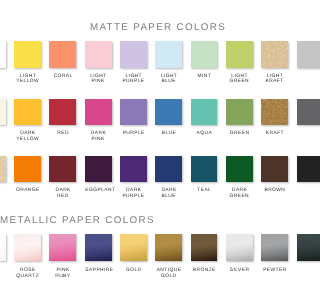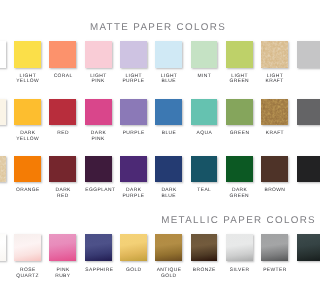--- a/index.html
+++ b/index.html
@@ -178,21 +178,21 @@
       </div>
       <div class="cell" style="left: 261.22px;">
         <div class="sw" title="BROWN" style="height: 26.3px; background: rgb(78, 51, 40);"></div>
         <div class="lbl" style="margin-top: 6.1px;">BROWN</div>
       </div>
       <div class="cell" style="left: 296.51px;">
         <div class="sw" title="BLACK" style="height: 26.3px; background: rgb(34, 34, 35);"></div>
         <div class="lbl" style="margin-top: 6.1px;"></div>
       </div>
     </div>
-    <div class="section-title" style="top: 215.6px; left: 0px; width: 316px; text-align: right;">METALLIC PAPER COLORS</div>
+    <div class="section-title" style="top: 215.6px; left: 0px; width: 316px; text-align: left;">METALLIC PAPER COLORS</div>
     <div class="row" style="top: 234.4px;">
       <div class="cell" style="left: -21.1px;">
         <div class="sw" title="OPAL" style="height: 26.6px; background: linear-gradient(160deg, rgb(251, 250, 246) 0%, rgb(255, 255, 255) 45%, rgb(249, 246, 242) 100%);"></div>
         <div class="lbl" style="margin-top: 7px;"></div>
       </div>
       <div class="cell" style="left: 14.19px;">
         <div class="sw" title="ROSE QUARTZ" style="height: 26.6px; background: linear-gradient(168deg, rgb(246, 238, 236) 0%, rgb(253, 243, 243) 42%, rgb(250, 226, 224) 72%, rgb(247, 194, 191) 100%);"></div>
         <div class="lbl" style="margin-top: 7px;">ROSE
 QUARTZ</div>
       </div>

